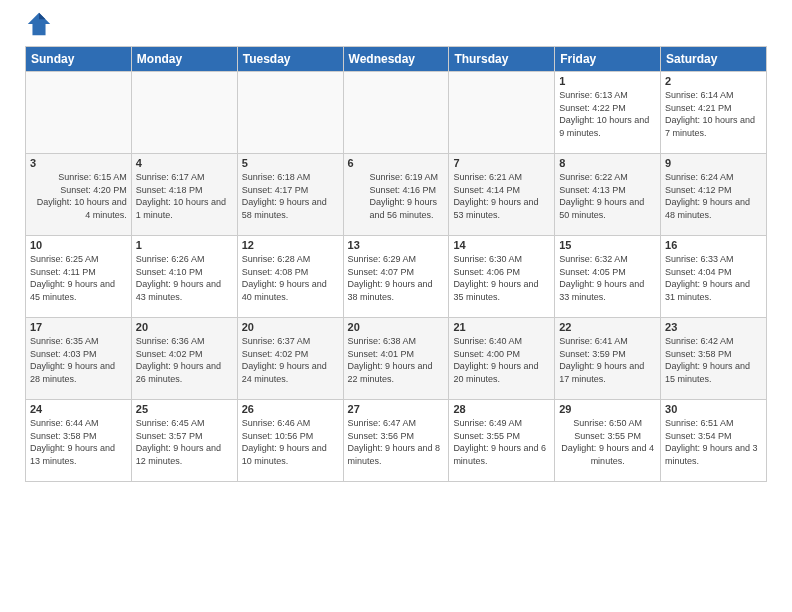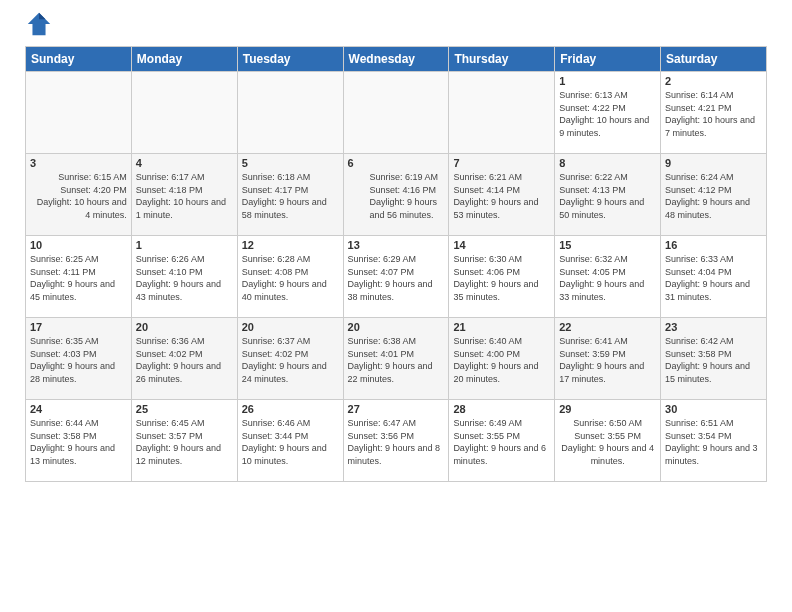--- a/index.html
+++ b/index.html
@@ -285,21 +285,21 @@
           </td>
           <td>
             <span class="day-number">25</span>
             <div class="day-info" style="white-space: pre-line;">Sunrise: 6:45 AM
 Sunset: 3:57 PM
 Daylight: 9 hours and 12 minutes.</div>
           </td>
           <td>
             <span class="day-number">26</span>
             <div class="day-info" style="white-space: pre-line;">Sunrise: 6:46 AM
-Sunset: 3:44 PM
+Sunset: 10:56 PM
 Daylight: 9 hours and 10 minutes.</div>
           </td>
           <td>
             <span class="day-number">27</span>
             <div class="day-info" style="white-space: pre-line;">Sunrise: 6:47 AM
 Sunset: 3:56 PM
 Daylight: 9 hours and 8 minutes.</div>
           </td>
           <td>
             <span class="day-number">28</span>

